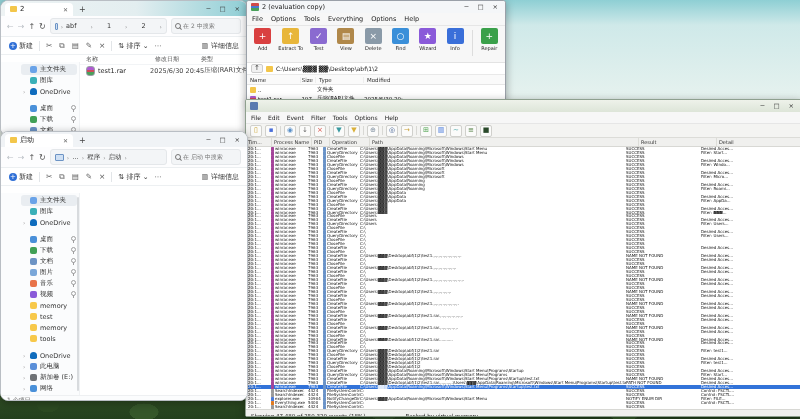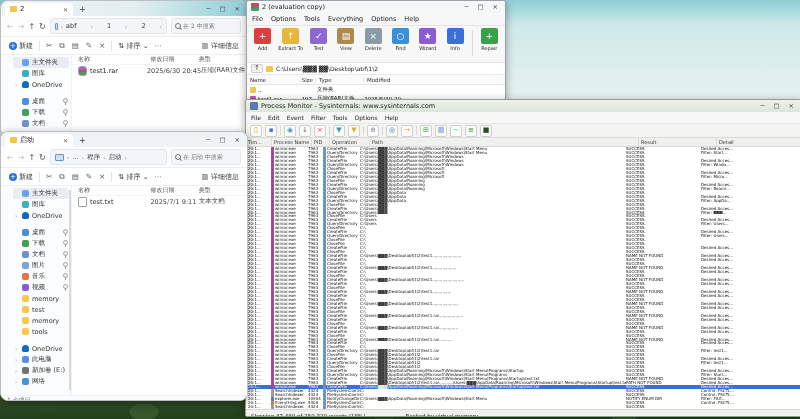--- a/index.html
+++ b/index.html
@@ -34,21 +34,21 @@
   .searchbox{width:62px;height:14px;display:flex;align-items:center;background:#f3f5f7;border:1px solid #e4e7ea;border-radius:3px;padding:0 3px;font-size:6px;color:#777;gap:2px;overflow:hidden;white-space:nowrap;}
   .mag{width:4px;height:4px;border:1px solid #777;border-radius:50%;position:relative;flex:none;}
   .mag::after{content:"";position:absolute;width:3px;height:1px;background:#777;right:-2px;bottom:-1px;transform:rotate(45deg);}
   .cmdbar{height:17px;display:flex;align-items:center;gap:6px;padding:0 8px;background:#fff;border-bottom:1px solid #edf0f2;font-size:7px;color:#333;}
   .cmdnew{display:flex;align-items:center;gap:2px;}
   .plusdot{width:8px;height:8px;border-radius:50%;background:#2f6fd6;color:#fff;font-size:7px;line-height:8px;text-align:center;}
   .cmdicons{display:flex;gap:7px;color:#555;font-size:7.5px;}
   .vline{width:1px;height:10px;background:#e2e5e8;}
   .cmdright{margin-left:auto;display:flex;align-items:center;gap:3px;color:#333;}
   .body-row{display:flex;align-items:stretch;}
-  .sidebar{width:56px;flex:none;padding:2px 2px 0 12px;background:#fbfcfd;border-right:1px solid #f0f2f4;overflow:hidden;position:relative;}
+  .sidebar{width:56px;flex:none;padding:2px 2px 0 20px;background:#fbfcfd;border-right:1px solid #f0f2f4;overflow:hidden;position:relative;margin-top:7px;}
   .side-item{display:flex;align-items:center;gap:3px;height:11px;border-radius:3px;padding:0 2px;font-size:6.5px;color:#333;white-space:nowrap;overflow:hidden;}
   .side-item.sel{background:#e9edf1;}
   .side-divider{height:6px;}
   .chev{color:#999;font-size:6px;width:4px;flex:none;}
   .sicon{width:7px;height:7px;border-radius:2px;flex:none;}
   .ic-home{background:#6aa3e8;} .ic-gallery{background:#3ab0b8;} .ic-cloud{background:#0f6cbd;border-radius:4px 4px 2px 2px;}
   .ic-desktop{background:#4a90d9;} .ic-download{background:#41a056;} .ic-doc{background:#6c93c4;}
   .ic-pic{background:#7aa7d9;} .ic-music{background:#e8734a;} .ic-video{background:#8a5ad9;}
   .ic-folder{background:#f7c84a;} .ic-pc{background:#5a8fd9;} .ic-disk{background:#6f7276;} .ic-net{background:#4a90d9;}
   .pin{position:relative;width:5px;height:7px;margin-left:auto;flex:none;opacity:.7;}
@@ -314,21 +314,20 @@
         <span class="rsize">197</span>
         <span class="rtype">压缩(RAR)文件</span>
         <span class="rmod">2025/6/30 20:...</span>
       </div>
     </div>
 </div>
 
 <div class="win pm" style="left:245px;top:99px;width:555px;height:316px;">
   <div class="titlebar">
     <span class="pmicon"></span>
-    <span>Process Monitor - Sysinternals: www.sysinternals.com</span>
     <div class="wctl">
       <span>─</span>
       <span>□</span>
       <span>×</span>
     </div>
   </div>
   <div class="menubar">
       <span class="menu-item">File</span>
       <span class="menu-item">Edit</span>
       <span class="menu-item">Event</span>
@@ -1510,34 +1509,17 @@
           <span class="chev">›</span>
           <span class="sicon ic-disk"></span>
           <span class="side-label">新加卷 (E:)</span>
         </div>
         <div class="side-item">
           <span class="chev">›</span>
           <span class="sicon ic-net"></span>
           <span class="side-label">网络</span>
         </div>
       </div>
-    <div class="filearea">
-      <div class="fheaders">
-        <span class="fh-name">名称</span>
-        <span class="fh-date">修改日期</span>
-        <span class="fh-type">类型</span>
-      </div>
-      <div>
-          <div class="file-row">
-            <span class="fname">
-              <span class="ficon txt"></span>
-              <span>test.txt</span>
-            </span>
-            <span class="fdate">2025/7/1 9:11</span>
-            <span class="ftype">文本文档</span>
-          </div>
-        </div>
-    </div>
   </div>
   <div class="statusbar">
     <span>1 个项目</span>
   </div>
 </div>
 
 </body></html>

